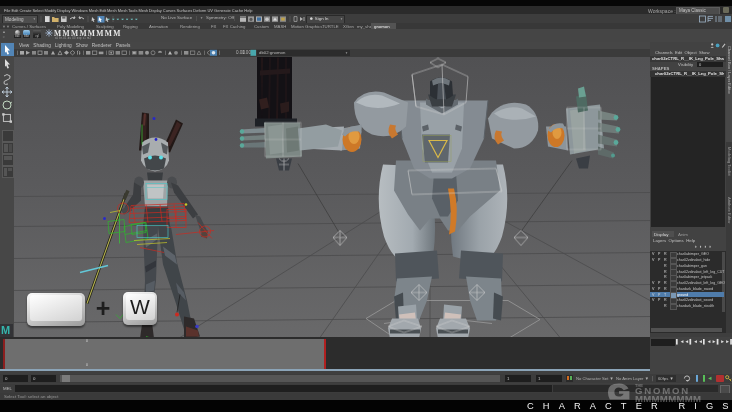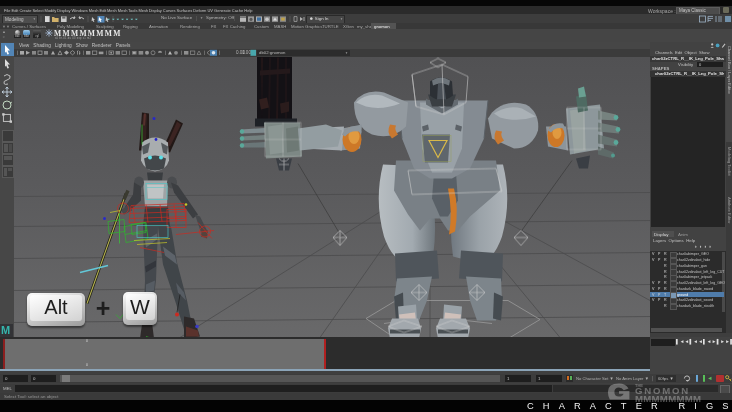--- a/index.html
+++ b/index.html
@@ -435,21 +435,20 @@
   </g>
 
   <rect x="14" y="324" width="0" height="0" fill="none"></rect>
 </svg>
 
 <div class="abs" style="left:0;top:324px;width:13px;height:13px;background:#333336"></div>
 <div class="abs" style="left:1px;top:323.5px;font-size:11px;font-weight:bold;color:#35b5ac;font-family:'Liberation Sans',sans-serif">M</div>
 
 <div class="abs" style="left:27px;top:292.5px;width:58px;height:33.5px;border-radius:5px;background:linear-gradient(160deg,#fdfdfd,#9a9a9a);box-shadow:0 1.5px 2px rgba(0,0,0,0.45)">
   <div class="abs" style="left:3px;top:2.5px;width:52px;height:26px;border-radius:3px;background:linear-gradient(160deg,#ffffff,#d2d2d2)"></div>
-  <div class="abs" style="left:0;top:3px;width:58px;text-align:center;font-size:20px;color:#1c1c1c">Alt</div>
 </div>
 <div class="abs" style="left:91px;top:294px;width:24px;text-align:center;font-size:25px;color:#1e1e1e;font-weight:bold">+</div>
 <div class="abs" style="left:123px;top:291.5px;width:34px;height:33.5px;border-radius:5px;background:linear-gradient(160deg,#fdfdfd,#9a9a9a);box-shadow:0 1.5px 2px rgba(0,0,0,0.45)">
   <div class="abs" style="left:2.5px;top:2.5px;width:29px;height:26px;border-radius:3px;background:linear-gradient(160deg,#ffffff,#d2d2d2)"></div>
   <div class="abs" style="left:0;top:3.5px;width:34px;text-align:center;font-size:21px;color:#1c1c1c">W</div>
 </div>
 
 <div class="abs" style="left:650px;top:42px;width:82px;height:295px;background:#424242">
 
   <div class="abs" style="left:76px;top:0;width:6px;height:295px;background:#3a3a3a"></div>

